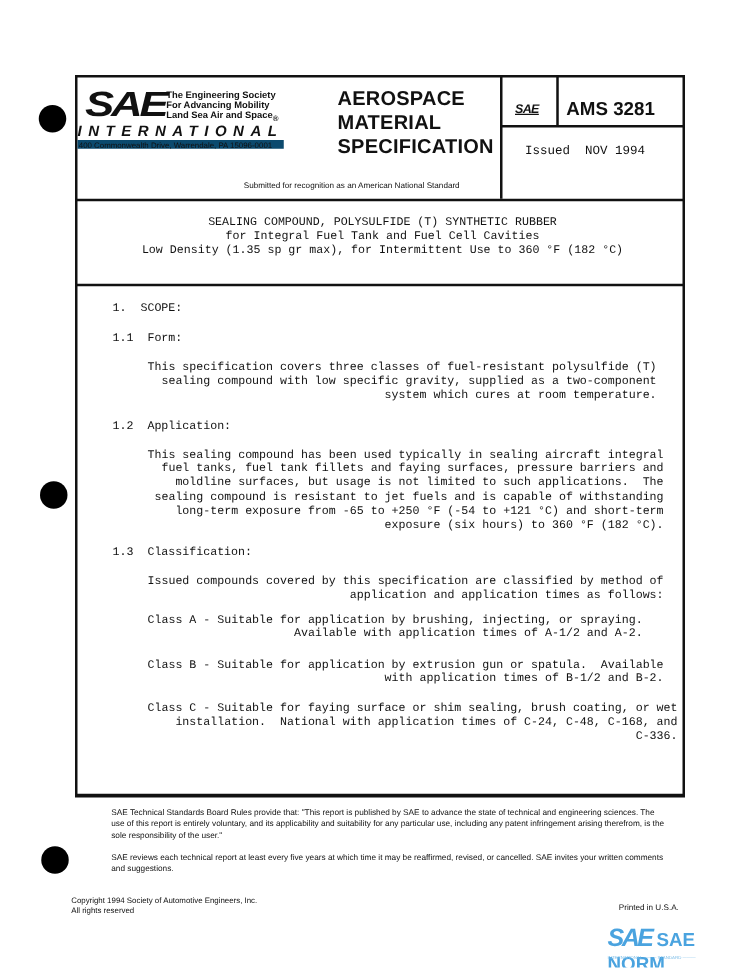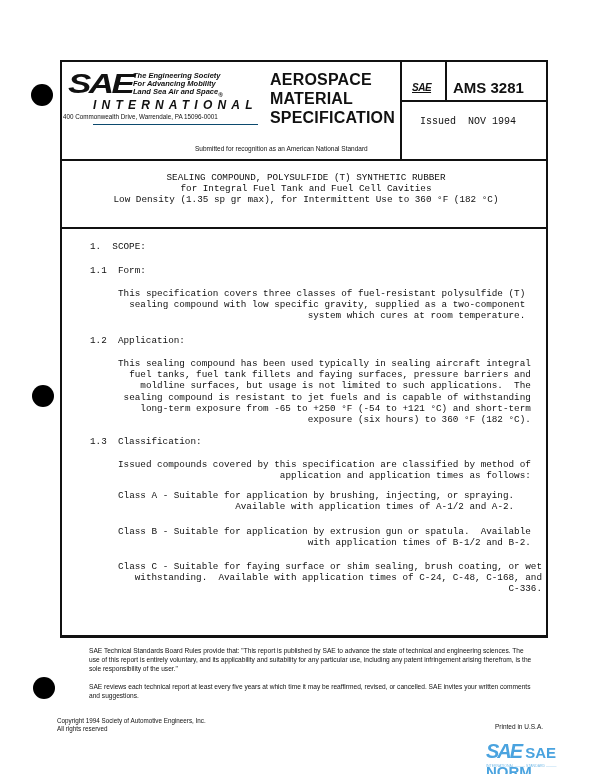--- a/index.html
+++ b/index.html
@@ -4,22 +4,22 @@
 <style>
   html,body{margin:0;padding:0;background:#fff;}
   body{width:600px;height:774px;position:relative;overflow:hidden;font-family:"Liberation Sans",sans-serif;color:#111;}
   .hole{position:absolute;width:22px;height:22px;border-radius:50%;background:#000;}
   .frame{position:absolute;left:60px;top:60px;width:488px;height:578px;border:2px solid #111;border-bottom-width:3px;box-sizing:border-box;}
   .hline{position:absolute;background:#111;height:2px;}
   .vline{position:absolute;background:#111;width:2px;}
   .mono{font-family:"Liberation Mono","DejaVu Sans Mono",monospace;}
   .abs{position:absolute;white-space:pre;text-align:right;}
   .sae-logo{position:absolute;left:68px;top:70px;font-family:"Liberation Sans",sans-serif;font-weight:900;font-style:italic;font-size:28px;letter-spacing:-2px;transform:scaleX(1.25);transform-origin:left top;line-height:28px;}
-  .tag{position:absolute;left:133px;font-style:italic;font-weight:bold;font-size:7.5px;line-height:8px;}
-  .intl{position:absolute;left:62px;top:98px;font-style:italic;font-weight:bold;font-size:12px;letter-spacing:5.2px;border-bottom:1px solid #0c4a6e;padding-bottom:12px;margin-left:31px;}
+  .tag{position:absolute;left:133px;font-weight:bold;font-size:7.5px;line-height:8px;}
+  .intl{position:absolute;left:62px;top:98px;font-style:italic;font-weight:bold;font-size:12px;letter-spacing:5.2px;border-bottom:7px solid #0c4a6e;padding-bottom:0;}
   .addr{position:absolute;left:63px;top:113px;font-size:6.3px;}
   .ams-title{position:absolute;left:270px;top:70px;font-weight:bold;font-size:16px;line-height:19px;letter-spacing:0.2px;}
   .small-sae{position:absolute;left:412px;top:82px;font-weight:900;font-style:italic;font-size:10px;text-decoration:underline;letter-spacing:-0.5px;}
   .ams-num{position:absolute;left:453px;top:79px;font-weight:bold;font-size:15px;}
   .issued{position:absolute;left:420px;top:116px;font-size:10px;}
   .submitted{position:absolute;left:195px;top:145px;font-size:6.5px;}
   .titleblk{position:absolute;left:60px;width:492px;top:172px;text-align:center;font-size:9.3px;line-height:11px;}
   .body{position:absolute;left:78px;font-size:9.3px;line-height:11.2px;margin-left:12px;}
   .indent{left:106px;}
   .footer{position:absolute;left:89px;font-size:6.6px;line-height:9px;width:445px;}
@@ -74,21 +74,21 @@
 <div class="body mono abs" style="top:265px;"><span>1.1</span>  <span>Form:</span></div>
 <div class="body mono indent abs" style="top:288px;"><div>This specification covers three classes of fuel-resistant polysulfide (T)</div><div>sealing compound with low specific gravity, supplied as a two-component</div><div>system which cures at room temperature.</div></div>
 
 <div class="body mono abs" style="top:335px;"><span>1.2</span>  <span>Application:</span></div>
 <div class="body mono indent abs" style="top:358px;"><div>This sealing compound has been used typically in sealing aircraft integral</div><div>fuel tanks, fuel tank fillets and faying surfaces, pressure barriers and</div><div>moldline surfaces, but usage is not limited to such applications.  The</div><div>sealing compound is resistant to jet fuels and is capable of withstanding</div><div>long-term exposure from -65 to +250 °F (-54 to +121 °C) and short-term</div><div>exposure (six hours) to 360 °F (182 °C).</div></div>
 
 <div class="body mono abs" style="top:436px;"><span>1.3</span>  <span>Classification:</span></div>
 <div class="body mono indent abs" style="top:459px;"><div>Issued compounds covered by this specification are classified by method of</div><div>application and application times as follows:</div></div>
 <div class="body mono indent abs" style="top:490px;"><div>Class A - Suitable for application by brushing, injecting, or spraying.</div><div>Available with application times of A-1/2 and A-2.</div></div>
 <div class="body mono indent abs" style="top:526px;"><div>Class B - Suitable for application by extrusion gun or spatula.  Available</div><div>with application times of B-1/2 and B-2.</div></div>
-<div class="body mono indent abs" style="top:561px;"><div>Class C - Suitable for faying surface or shim sealing, brush coating, or wet</div><div>withstanding.  Available with application times of C-24, C-48, C-168, and</div><div>C-336.</div></div>
+<div class="body mono indent abs" style="top:561px;"><div>Class C - Suitable for faying surface or shim sealing, brush coating, or wet</div><div>installation.  National with application times of C-24, C-48, C-168, and</div><div>C-336.</div></div>
 
 <div class="footer" style="top:646px;">SAE Technical Standards Board Rules provide that: "This report is published by SAE to advance the state of technical and engineering sciences. The use of this report is entirely voluntary, and its applicability and suitability for any particular use, including any patent infringement arising therefrom, is the sole responsibility of the user."</div>
 <div class="footer" style="top:682px;">SAE reviews each technical report at least every five years at which time it may be reaffirmed, revised, or cancelled.  SAE invites your written comments and suggestions.</div>
 
 <div class="copy" style="top:717px;">
   <div>Copyright 1994 Society of Automotive Engineers, Inc.</div>
   <div>All rights reserved</div>
 </div>
 <div class="printed">Printed in U.S.A.</div>
 

